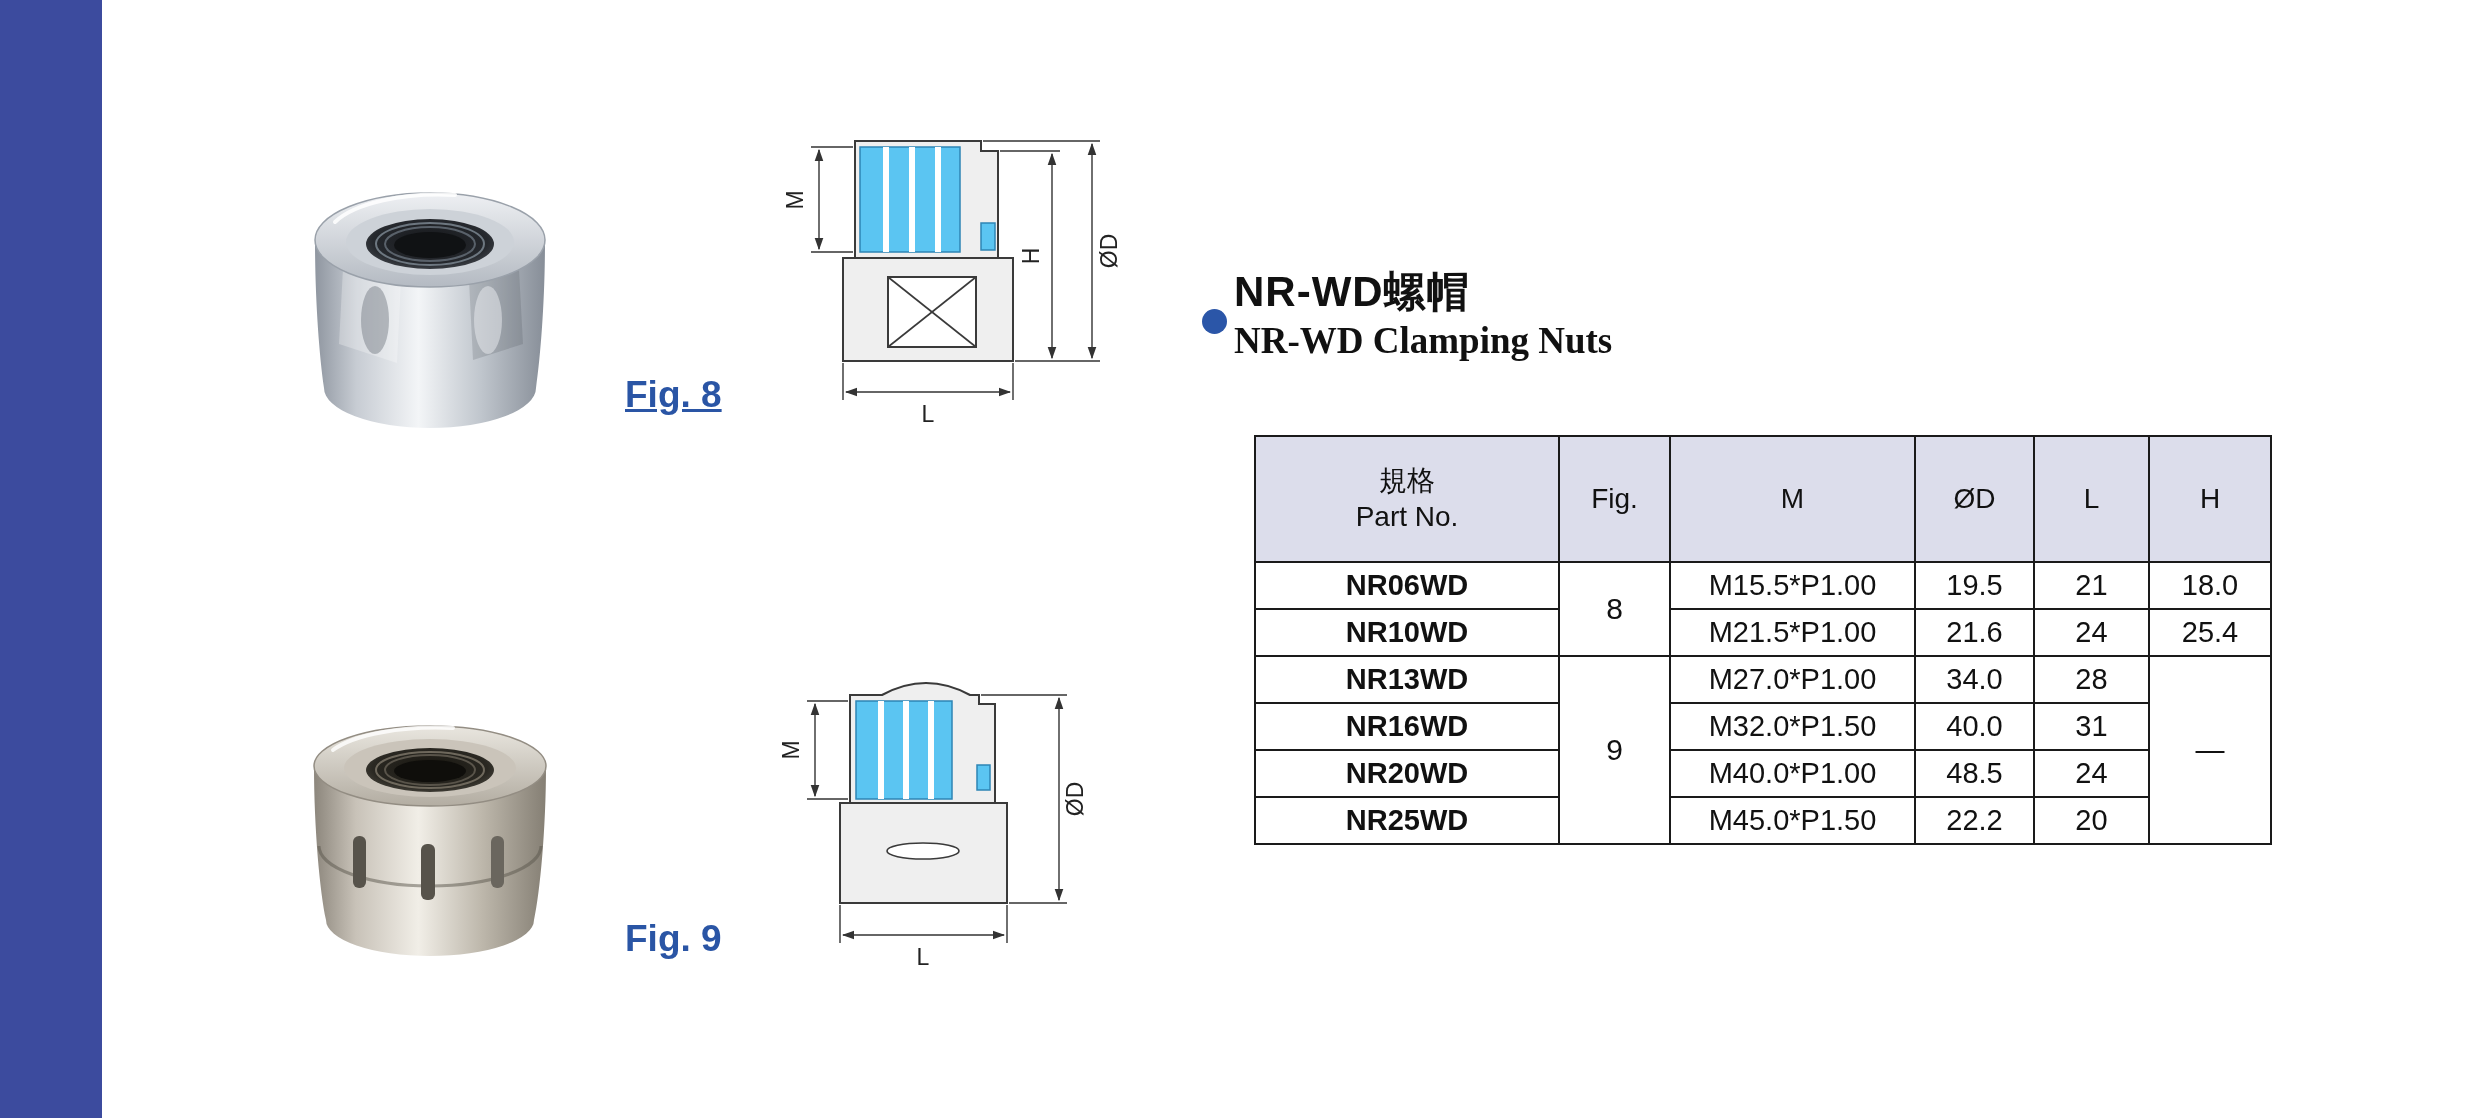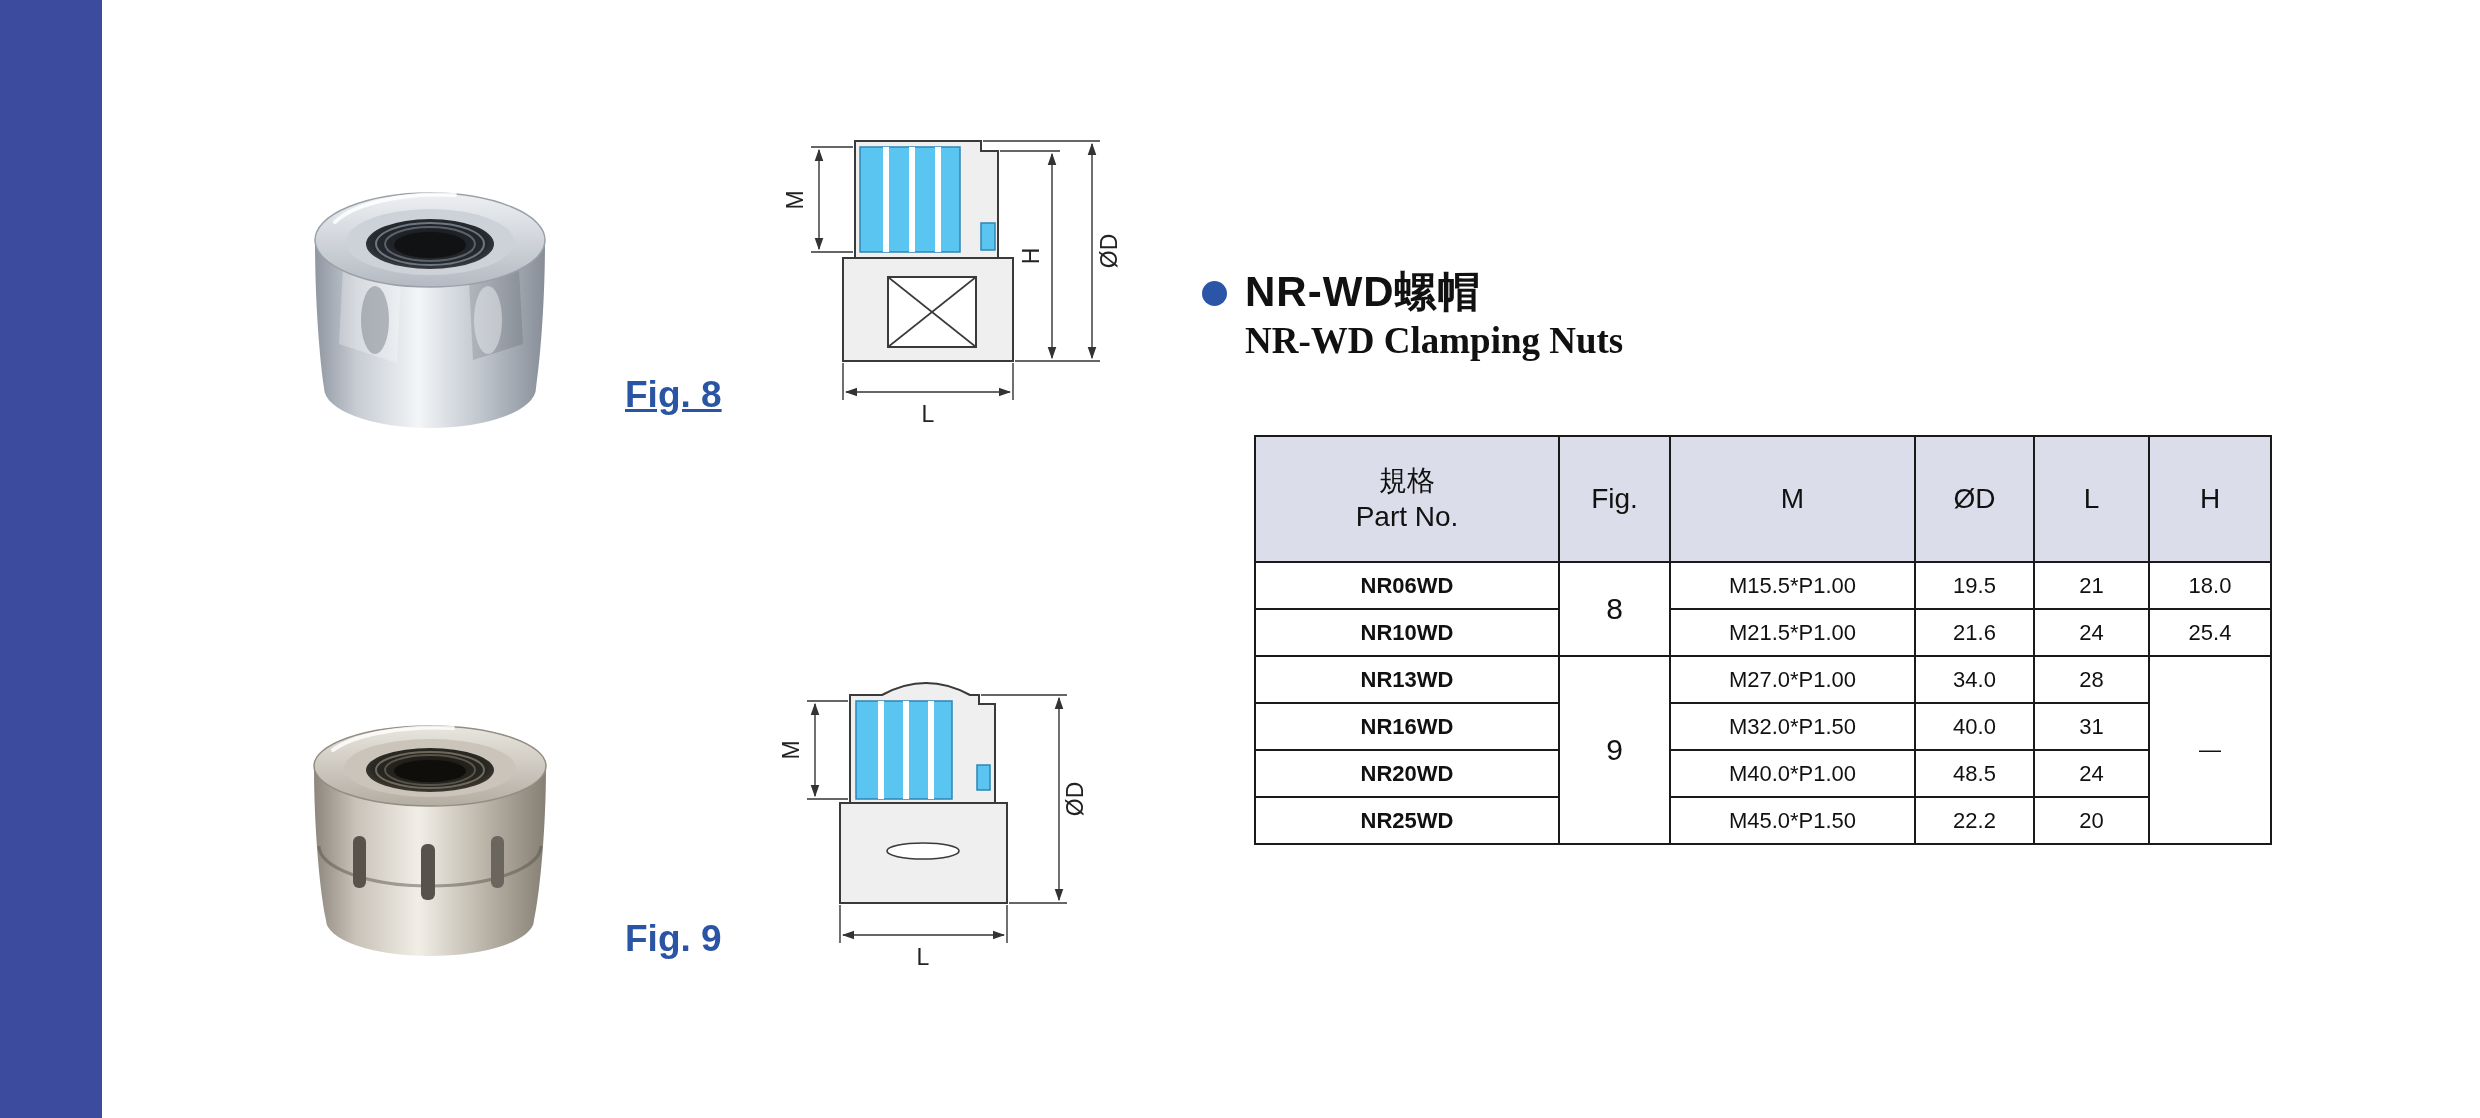--- a/index.html
+++ b/index.html
@@ -1,28 +1,28 @@
 <!DOCTYPE html>
 <html><head>
 <meta charset="utf-8">
 <style>
   * { margin:0; padding:0; box-sizing:border-box; }
   html, body { background:#ffffff; font-family:"Liberation Sans", sans-serif; }
   .page { position:relative; width:2480px; height:1118px; background:#ffffff; overflow:hidden; }
   .sidebar { position:absolute; left:0; top:0; width:102px; height:1118px; background:#3c4b9e; }
   .photo, .drawing { position:absolute; }
   .figlabel { position:absolute; font-weight:bold; font-size:37px; color:#2a55a5; }
-  .titleblock { position:absolute; left:1202px; top:268px; display:flex; align-items:flex-start; gap:18px; }
+  .titleblock { position:absolute; left:1202px; top:268px; display:flex; align-items:center; gap:7px; }
   .bullet { width:25px; height:25px; border-radius:50%; background:#2b56a8; margin-top:13px; flex:0 0 auto; }
   .title-zh { font-size:42px; font-weight:bold; color:#111; letter-spacing:1px; line-height:1.15; }
   .title-en { font-size:37px; font-weight:bold; color:#111; margin-top:5px; line-height:1.1;font-family:Liberation Serif, serif; }
   .spec-table { position:absolute; left:1254px; top:388px; border-collapse:collapse; table-layout:fixed;margin-top:47px; }
   .spec-table th, .spec-table td { border:2px solid #1a1a1a; text-align:center; vertical-align:middle; color:#111; padding:0; }
   .spec-table th { background:#dcddeb; font-weight:normal; font-size:28px; height:126px; line-height:1.3; }
-  .spec-table td { background:#ffffff; font-size:22px; height:47px; }
+  .spec-table td { background:#ffffff; font-size:29px; height:47px; }
   .spec-table td.part { font-weight:bold; }
   .spec-table td.figcell { font-size:30px; }
   .th-line { display:block; }
   svg text { font-family:"Liberation Sans", sans-serif; }
 </style>
 </head>
 <body>
 
 <div class="page">
 

